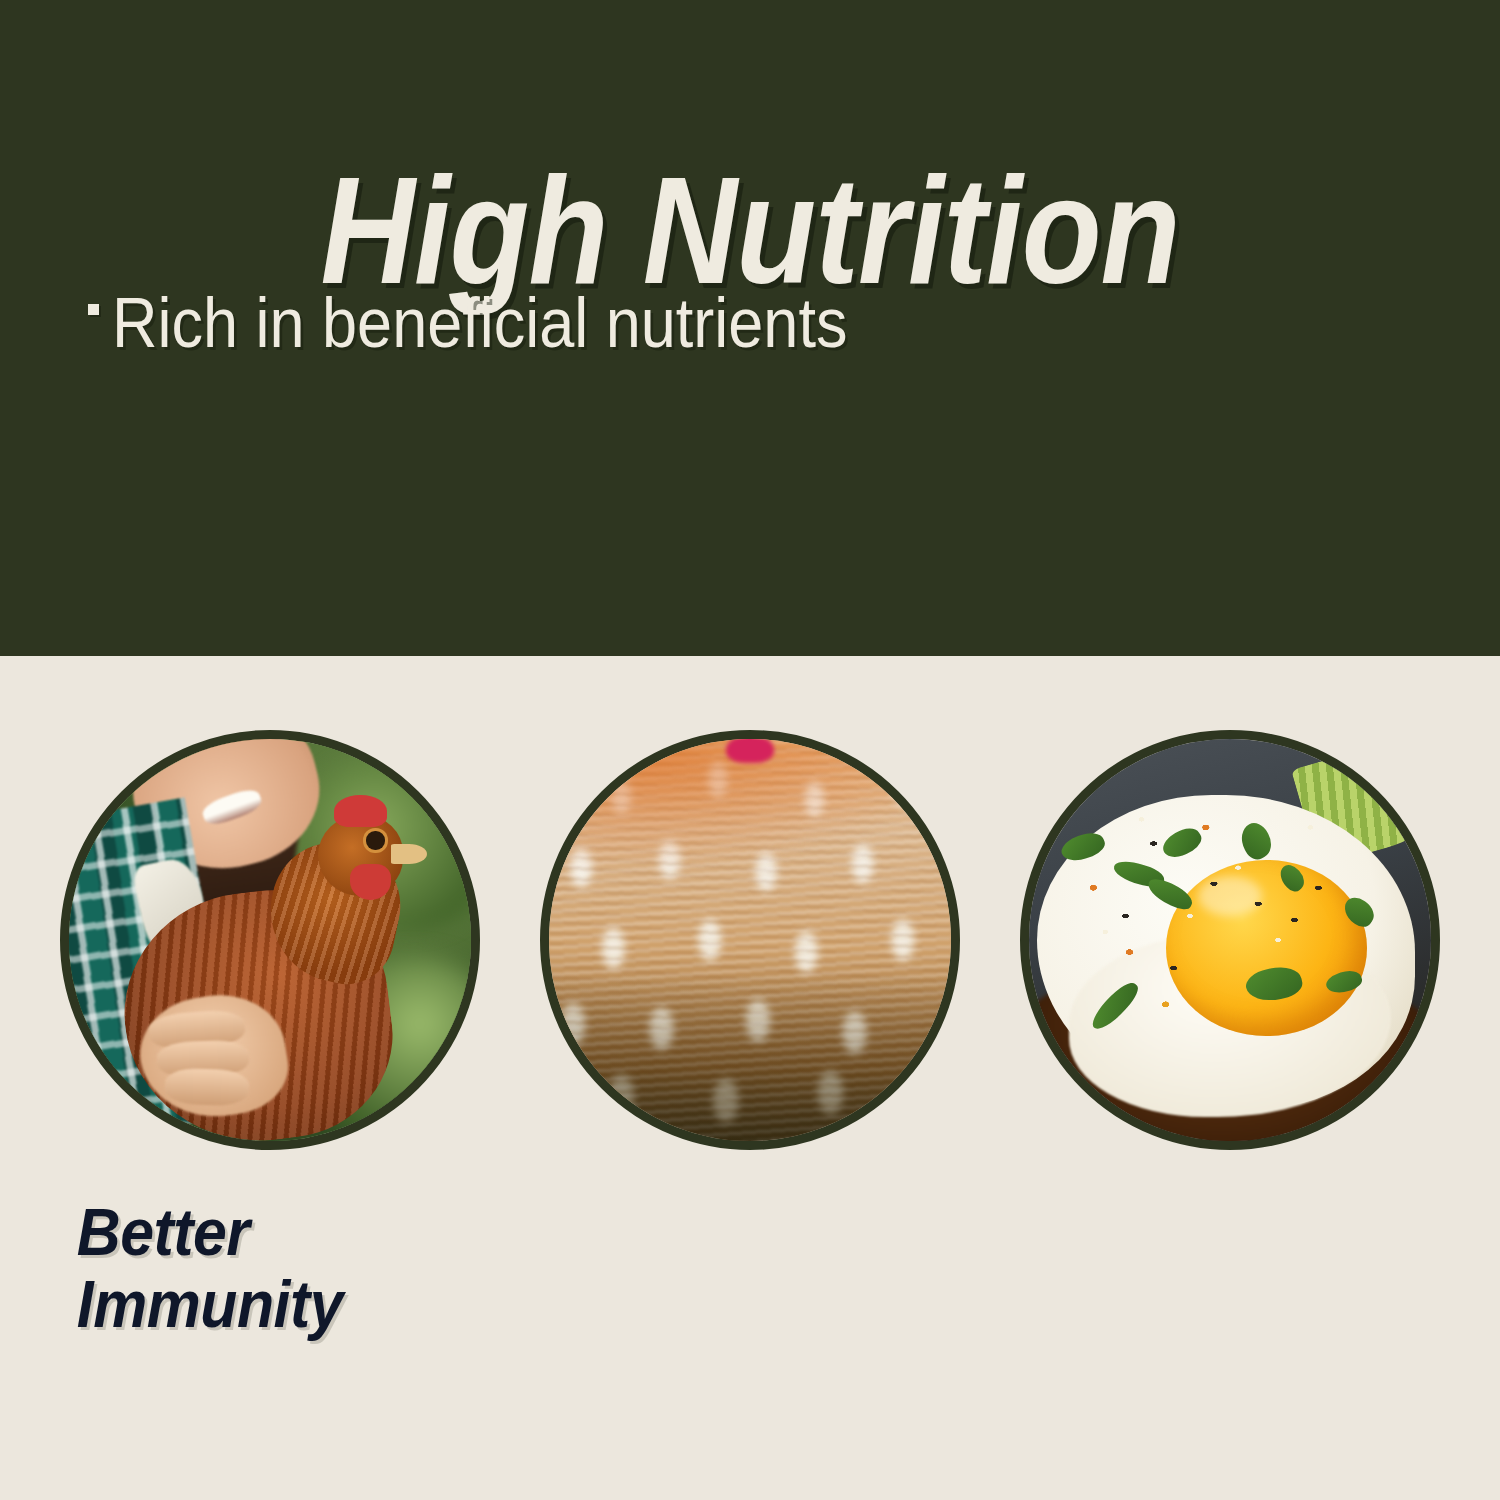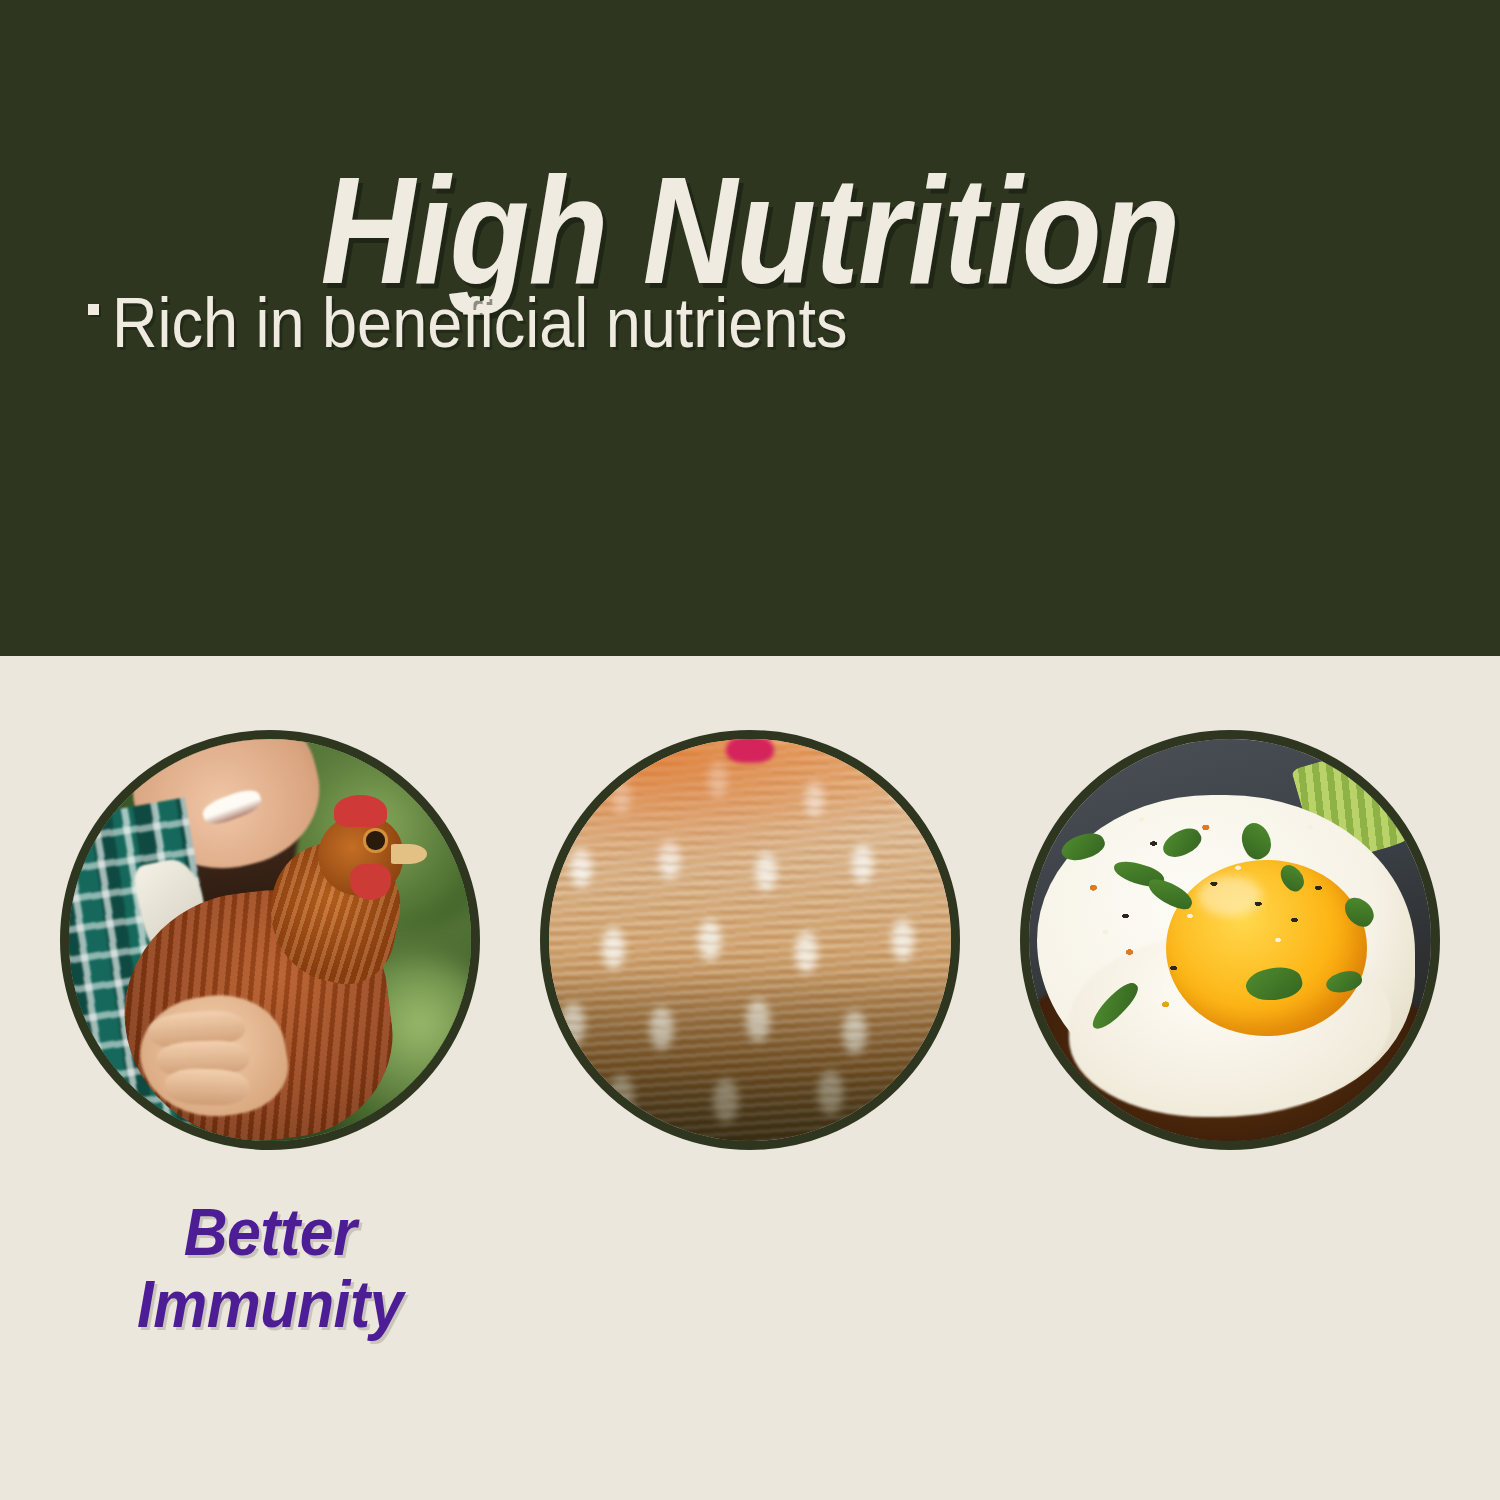--- a/index.html
+++ b/index.html
@@ -398,27 +398,27 @@
       radial-gradient(ellipse 5px 4px at 16% 37%, #e07a22 0 70%, rgba(0,0,0,0) 74%),
       radial-gradient(ellipse 5px 4px at 25% 53%, #e07a22 0 70%, rgba(0,0,0,0) 74%),
       radial-gradient(ellipse 5px 4px at 44% 22%, #e07a22 0 70%, rgba(0,0,0,0) 74%),
       radial-gradient(ellipse 5px 4px at 34% 66%, #e8a11f 0 70%, rgba(0,0,0,0) 74%),
       radial-gradient(ellipse 5px 4px at 58% 26%, #e07a22 0 70%, rgba(0,0,0,0) 74%);
   }
 
   
   .benefit-caption {
     margin-top: 46px;
-    text-align: center;
+    text-align: left;
     font-family: "Liberation Sans Narrow", "Liberation Sans", sans-serif;
     font-size: 66px;
     font-weight: bold;
     font-style: italic;
     line-height: 72px;
-    color: #4c1d95;
+    color: #0f172a;
     letter-spacing: -0.5px;
     text-shadow: 3px 3px 0 rgba(120,120,105,0.30);
   }
   .benefit-caption .cap-line {
     display: block;
     transform: scaleX(0.92);
   }
 </style>
 </head>
 <body>

